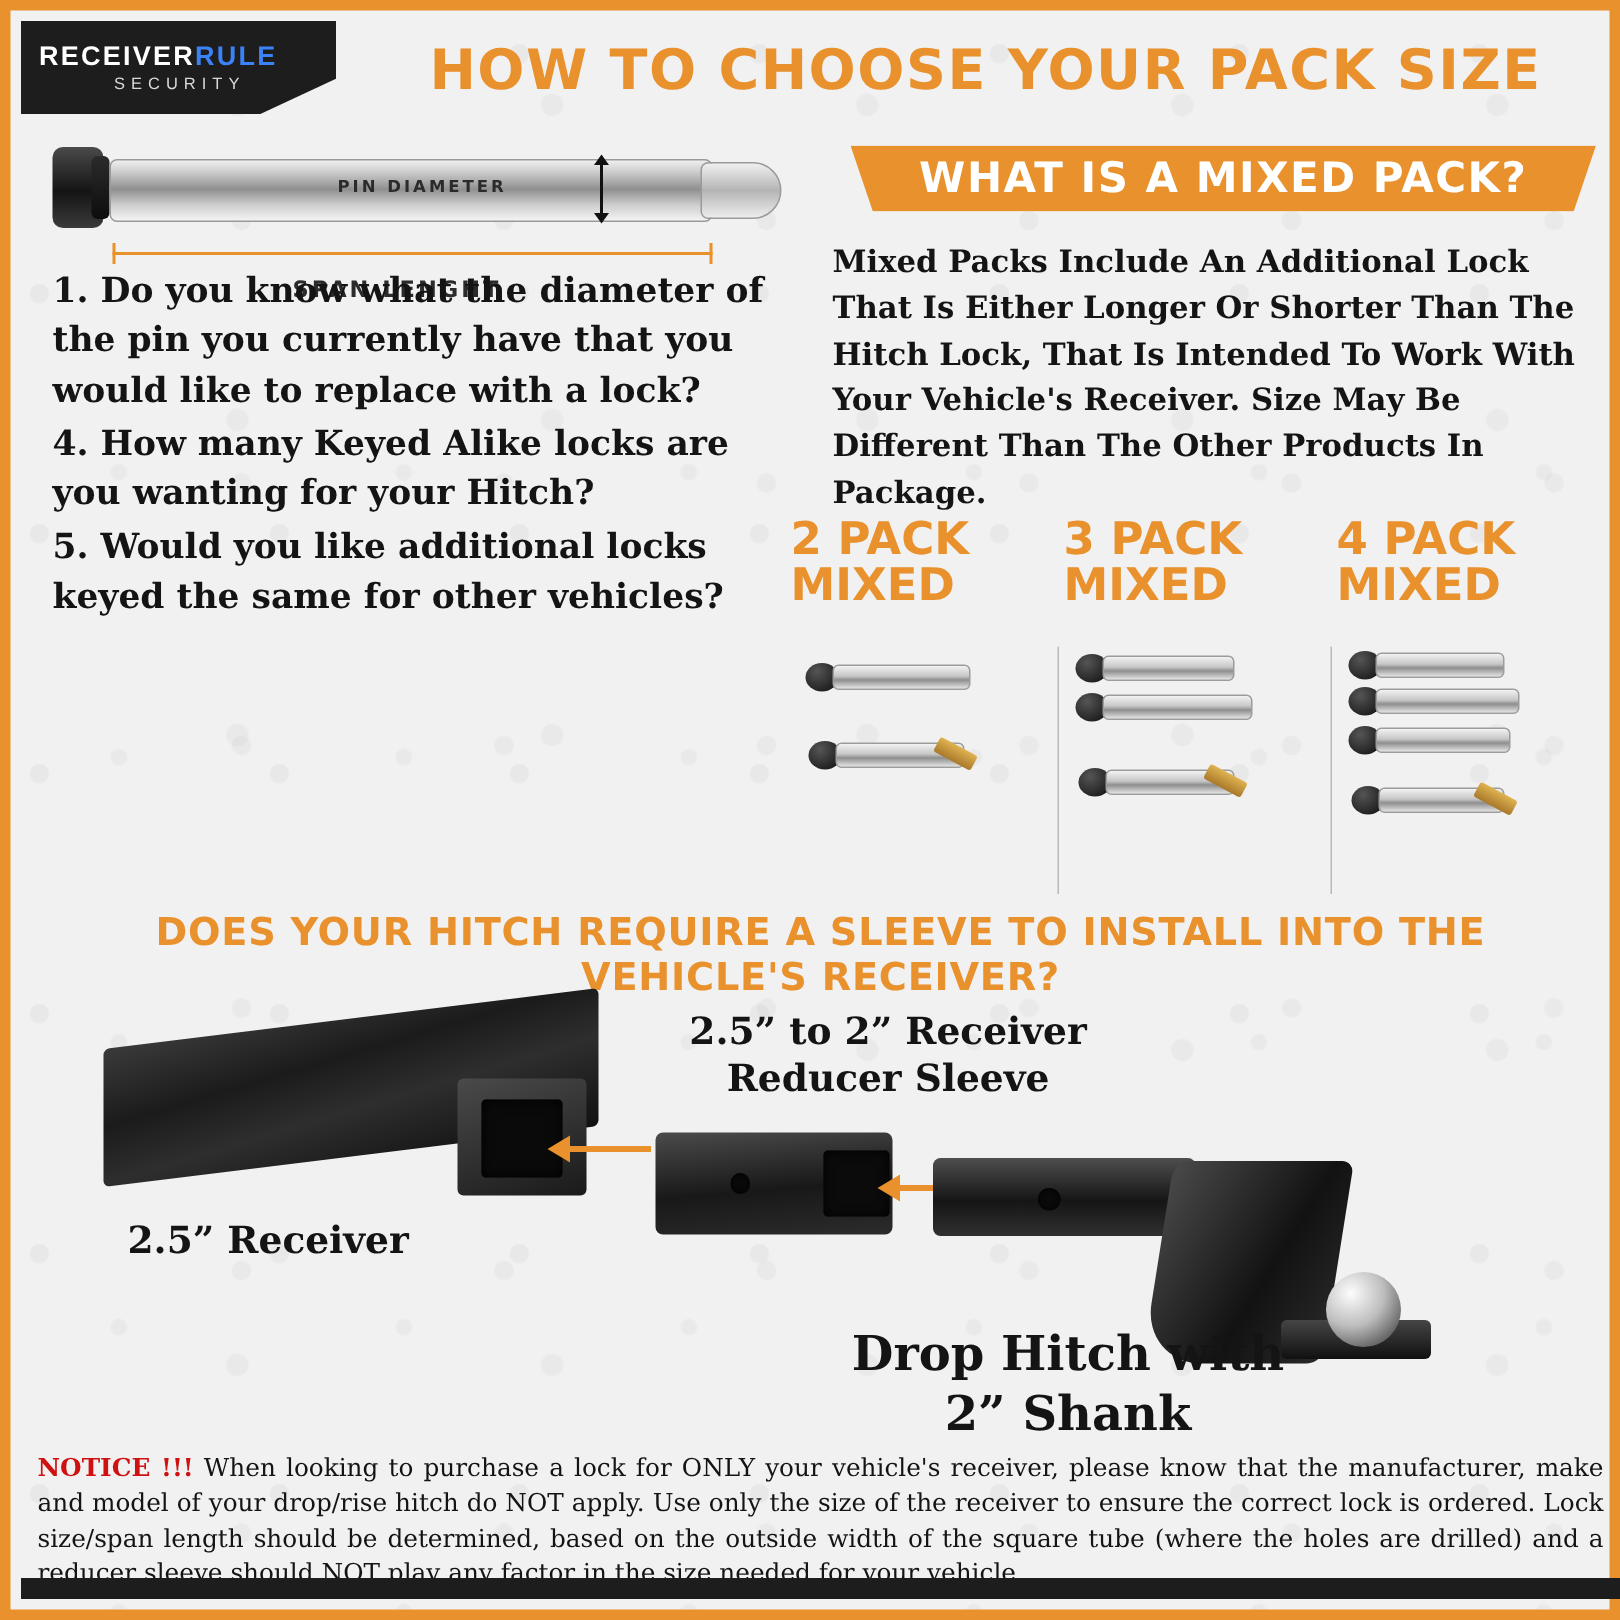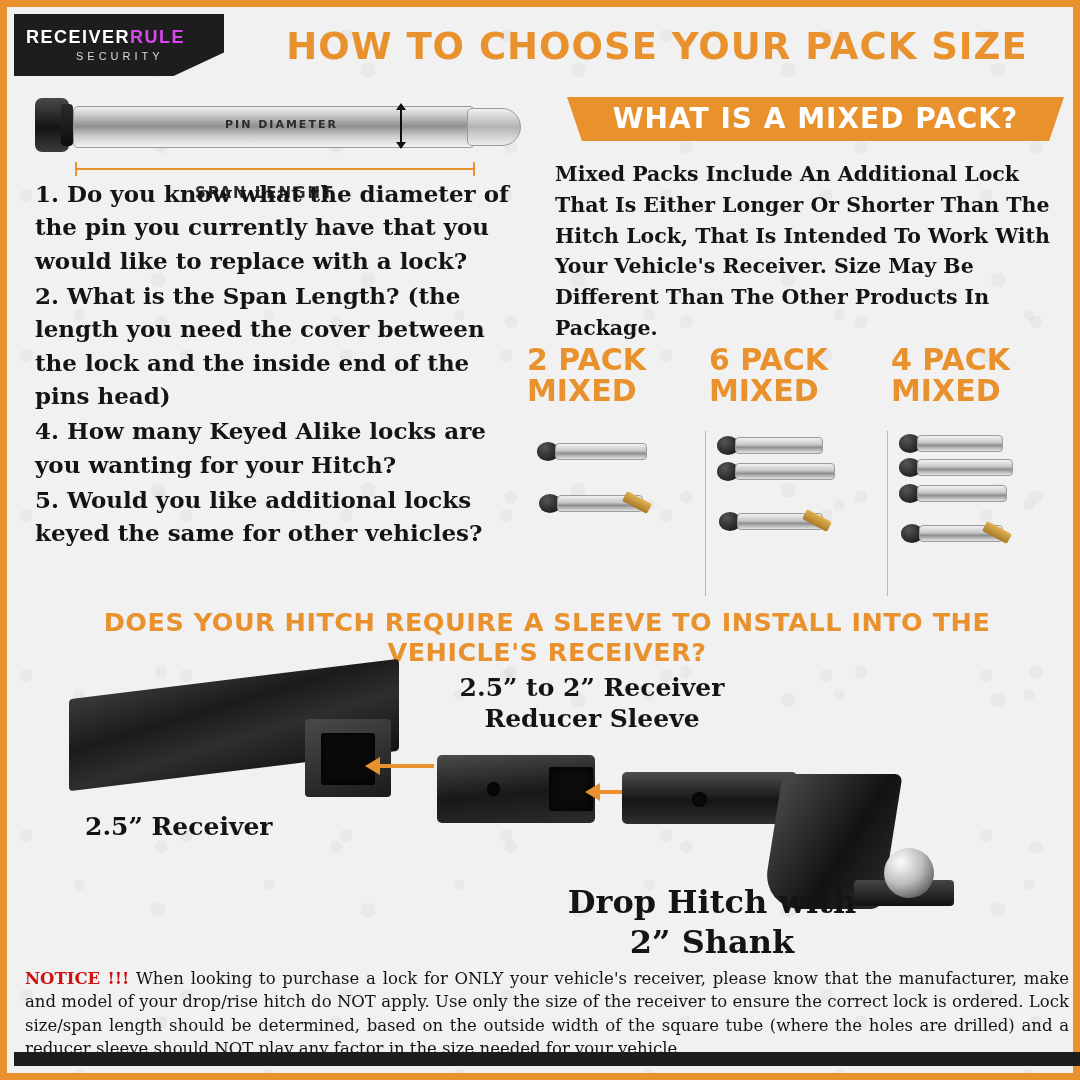--- a/index.html
+++ b/index.html
@@ -28,21 +28,21 @@
     position:absolute;left:7px;top:7px;width:210px;height:62px;
     background:#1d1d1d;
     clip-path:polygon(0 0,100% 0,100% 62%,76% 100%,0 100%);
     color:#fff;
   }
   .logo-main{
     position:absolute;top:13px;left:12px;
     font-family:"Liberation Sans", sans-serif;
     font-weight:bold;font-size:18px;letter-spacing:1.5px;
   }
-  .logo-main .rule{color:#d946ef;}
+  .logo-main .rule{color:#3b82f6;}
   .logo-sub{
     position:absolute;top:36px;left:62px;
     font-family:"Liberation Sans", sans-serif;
     font-size:11px;letter-spacing:4px;color:#d8d8d8;
   }
 
   
   .main-title{
     position:absolute;left:250px;top:18px;width:800px;
     text-align:center;
@@ -276,21 +276,20 @@
     <div class="pin-diam-label">PIN DIAMETER</div>
     <div class="diam-arrow"></div>
     <div class="span-line"></div>
     <div class="span-tick" style="left:40px;"></div>
     <div class="span-tick" style="left:438px;"></div>
     <div class="span-label">SPAN LENGHT</div>
   </div>
 
   <div class="questions">
     <p>1. Do you know what the diameter of the pin you currently have that you would like to replace with a lock?</p>
-    <p>2. What is the Span Length? (the length you need the cover between the lock and the inside end of the pins head)</p>
     <p>4. How many Keyed Alike locks are you wanting for your Hitch?</p>
     <p>5. Would you like additional locks keyed the same for other vehicles?</p>
   </div>
 
   <div class="mixed-banner">
     <span>WHAT IS A MIXED PACK?</span>
   </div>
   <div class="mixed-body">Mixed Packs Include An Additional Lock That Is Either Longer Or Shorter Than The Hitch Lock, That Is Intended To Work With Your Vehicle's Receiver. Size May Be Different Than The Other Products In Package.</div>
 
   <div class="packs">
@@ -307,21 +306,21 @@
           </div>
         <div class="lk" style="left:12px;top:62px;width:86px;">
             <div class="cap"></div>
             <div class="body"></div>
             <div class="key"></div>
           </div>
       </div>
     </div>
 
     <div class="pack-col c2">
-      <div class="pack-title">6 PACK</div>
+      <div class="pack-title">3 PACK</div>
       <div class="pack-title">MIXED</div>
       <div class="pack-art">
         <div class="lk" style="left:8px;top:4px;width:88px;">
             <div class="cap"></div>
             <div class="body"></div>
           </div>
         <div class="lk" style="left:8px;top:30px;width:100px;">
             <div class="cap"></div>
             <div class="body"></div>
           </div>

